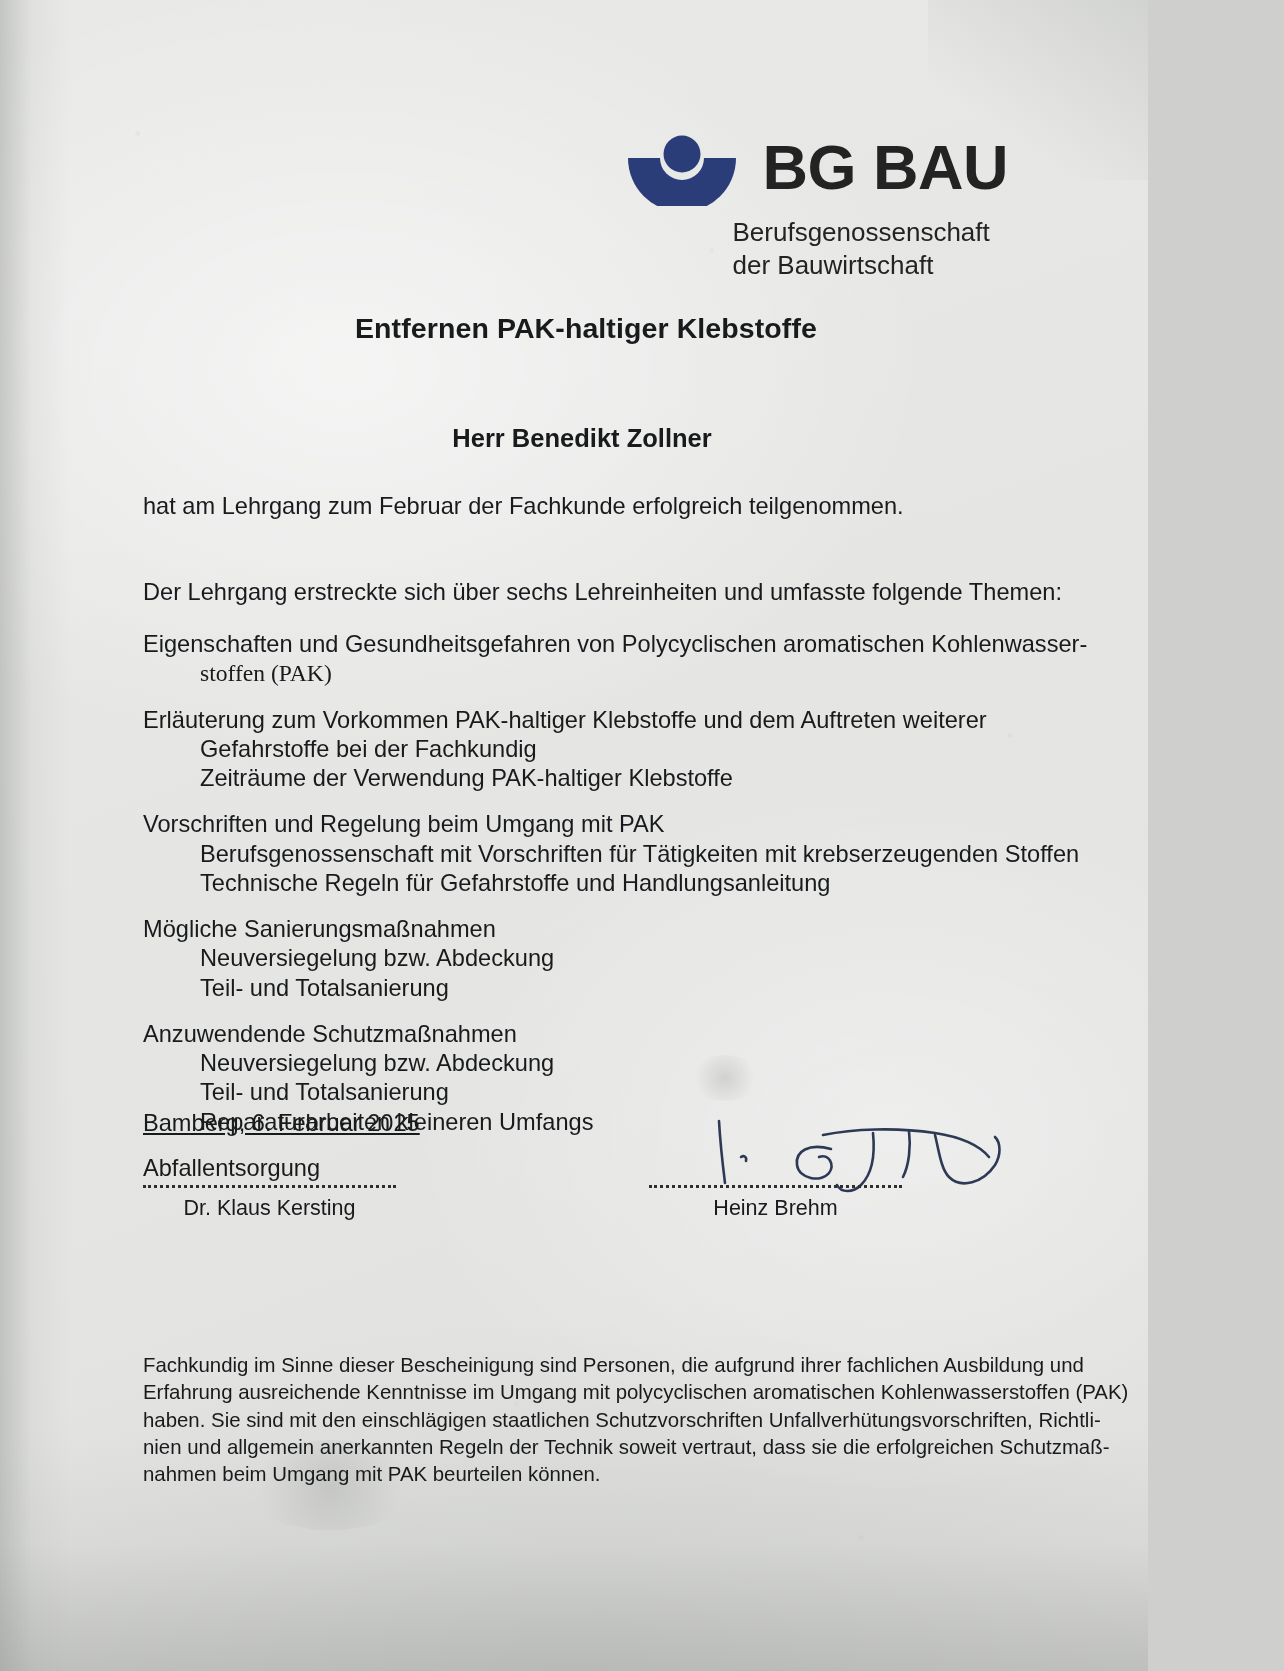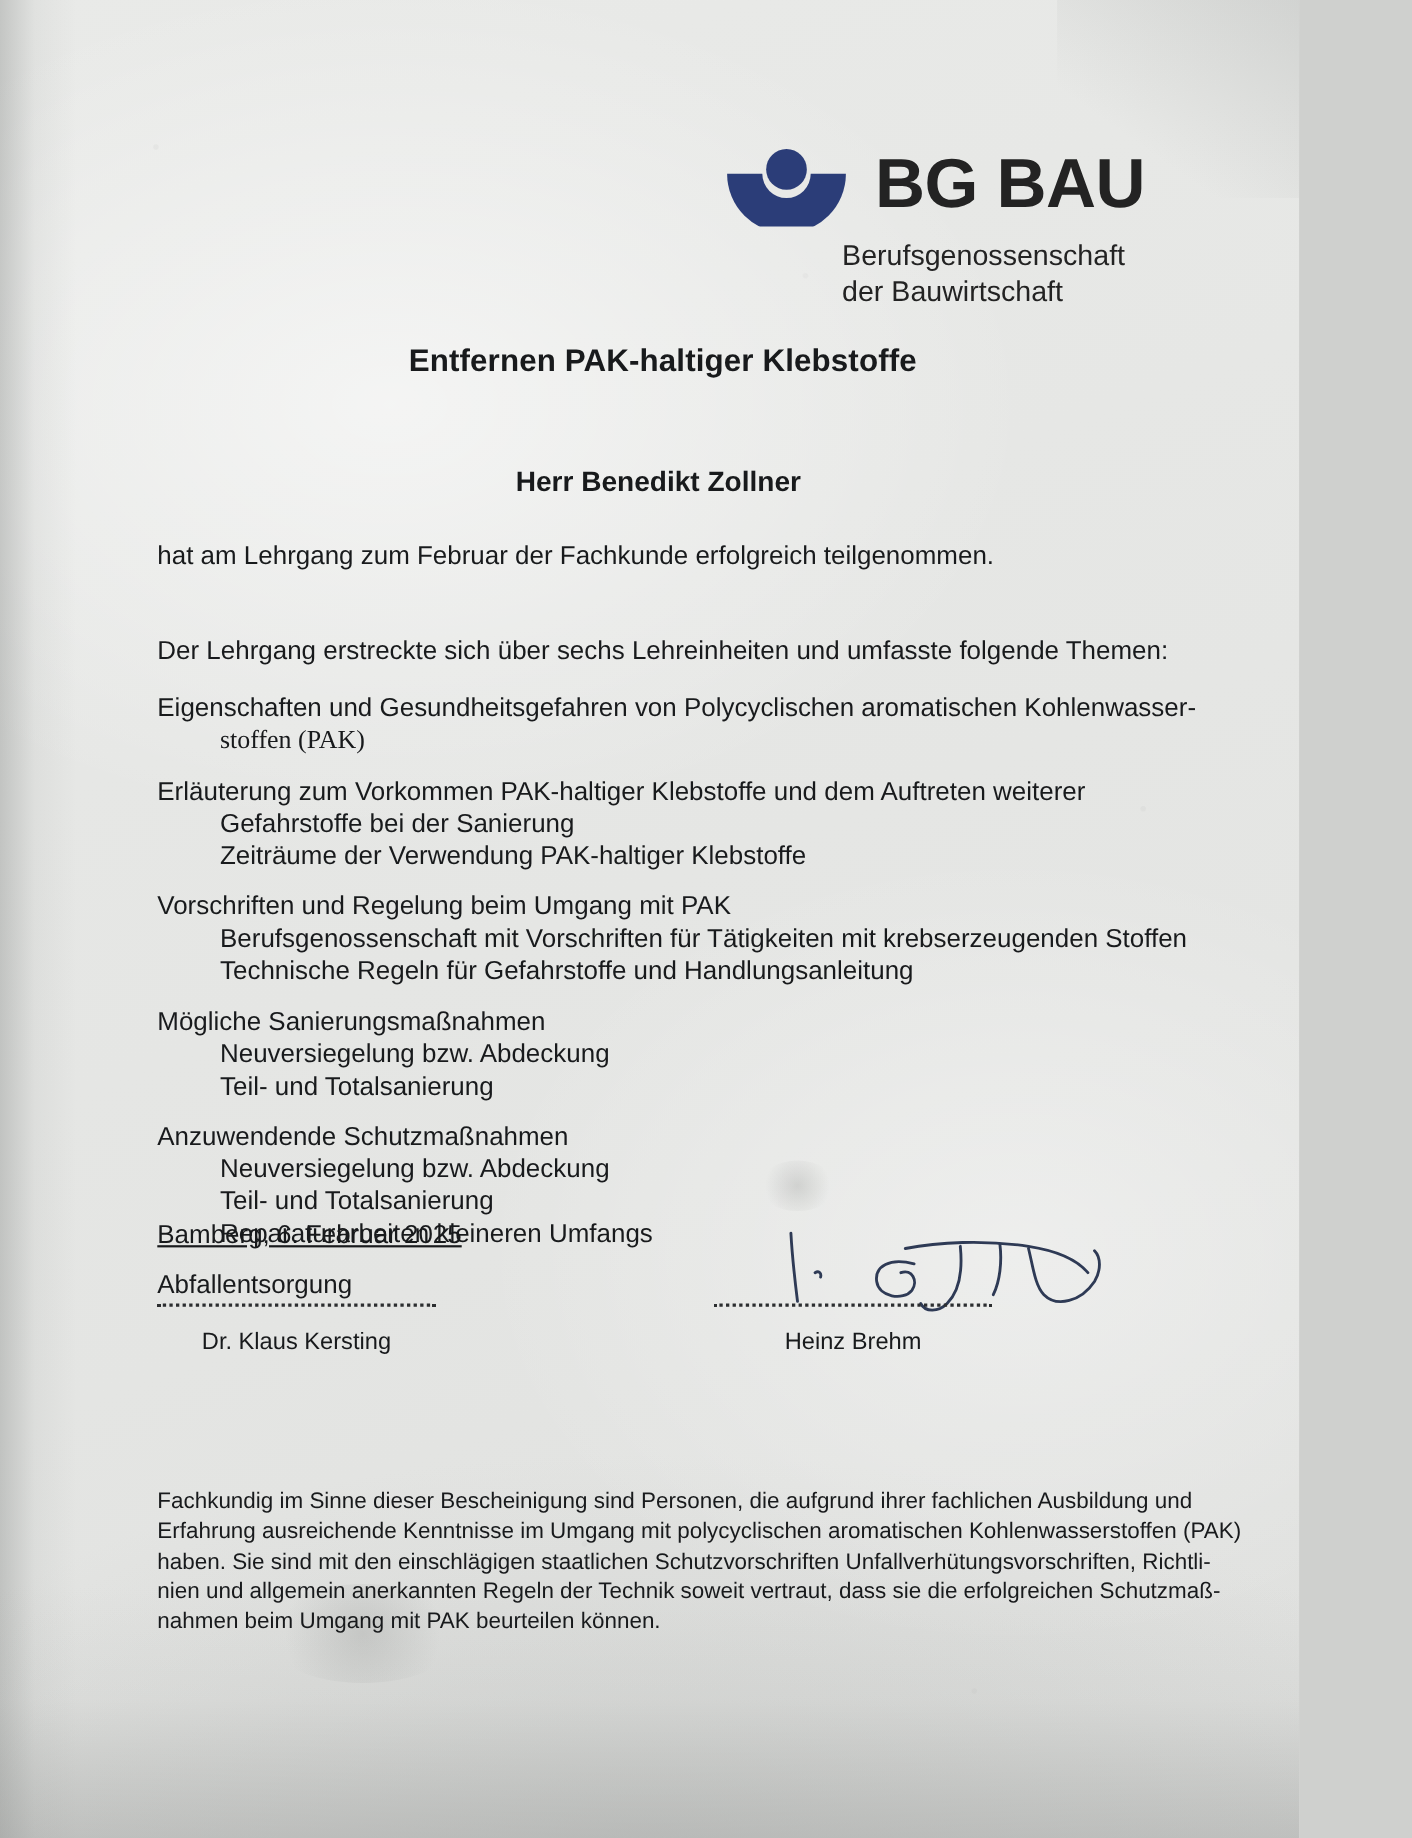--- a/index.html
+++ b/index.html
@@ -13,21 +13,20 @@
     width: 1148px;
     height: 1671px;
     overflow: hidden;
     background:
       radial-gradient(ellipse 900px 600px at 30% 22%, rgba(255,255,255,0.55) 0%, rgba(255,255,255,0) 65%),
       radial-gradient(ellipse 700px 520px at 78% 68%, rgba(255,255,255,0.38) 0%, rgba(255,255,255,0) 70%),
       radial-gradient(ellipse 1100px 500px at 50% 100%, rgba(196,198,196,0.55) 0%, rgba(255,255,255,0) 70%),
       linear-gradient(160deg, #e9eae8 0%, #e6e7e5 35%, #e4e5e3 62%, #dfe0de 100%);
     font-family: "Liberation Sans", "DejaVu Sans", sans-serif;
     color: #181a1c;
-    padding-left: 33px;
   }
   
   .grain {
     position: absolute;
     inset: 0;
     pointer-events: none;
     opacity: .5;
     background-image:
       radial-gradient(circle at 12% 8%, rgba(160,162,160,.18) 0 2px, transparent 3px),
       radial-gradient(circle at 62% 15%, rgba(160,162,160,.14) 0 2px, transparent 3px),
@@ -155,21 +154,21 @@
   .sig-col { width: 50%; position: relative; }
   .sig-col.right { padding-left: 12px; }
   .dotline {
     width: 253px;
     border-top: 3px dotted #2c2e30;
     height: 0;
     margin-top: 0;
   }
   .sig-col.right .dotline { width: 253px; }
   .sig-name {
-    margin-top: 19px;
+    margin-top: 8px;
     font-size: 21.5px;
     text-align: center;
     width: 253px;
   }
   .signature-svg {
     position: absolute;
     left: 560px;
     top: -72px;
     width: 320px;
     height: 92px;
@@ -233,21 +232,21 @@
 
     <div class="topic-group">
       <p class="topic-main">
         <span>Eigenschaften und Gesundheitsgefahren von Polycyclischen aromatischen Kohlenwasser-</span>
         <span class="cont">stoffen (PAK)</span>
       </p>
     </div>
 
     <div class="topic-group">
       <p class="topic-main">Erläuterung zum Vorkommen PAK-haltiger Klebstoffe und dem Auftreten weiterer</p>
-      <p class="topic-sub">Gefahrstoffe bei der Sanierung</p>
+      <p class="topic-sub">Gefahrstoffe bei der Fachkundig</p>
       <p class="topic-sub">Zeiträume der Verwendung PAK-haltiger Klebstoffe</p>
     </div>
 
     <div class="topic-group">
       <p class="topic-main">Vorschriften und Regelung beim Umgang mit PAK</p>
       <p class="topic-sub">Berufsgenossenschaft mit Vorschriften für Tätigkeiten mit krebserzeugenden Stoffen</p>
       <p class="topic-sub">Technische Regeln für Gefahrstoffe und Handlungsanleitung</p>
     </div>
 
     <div class="topic-group">

